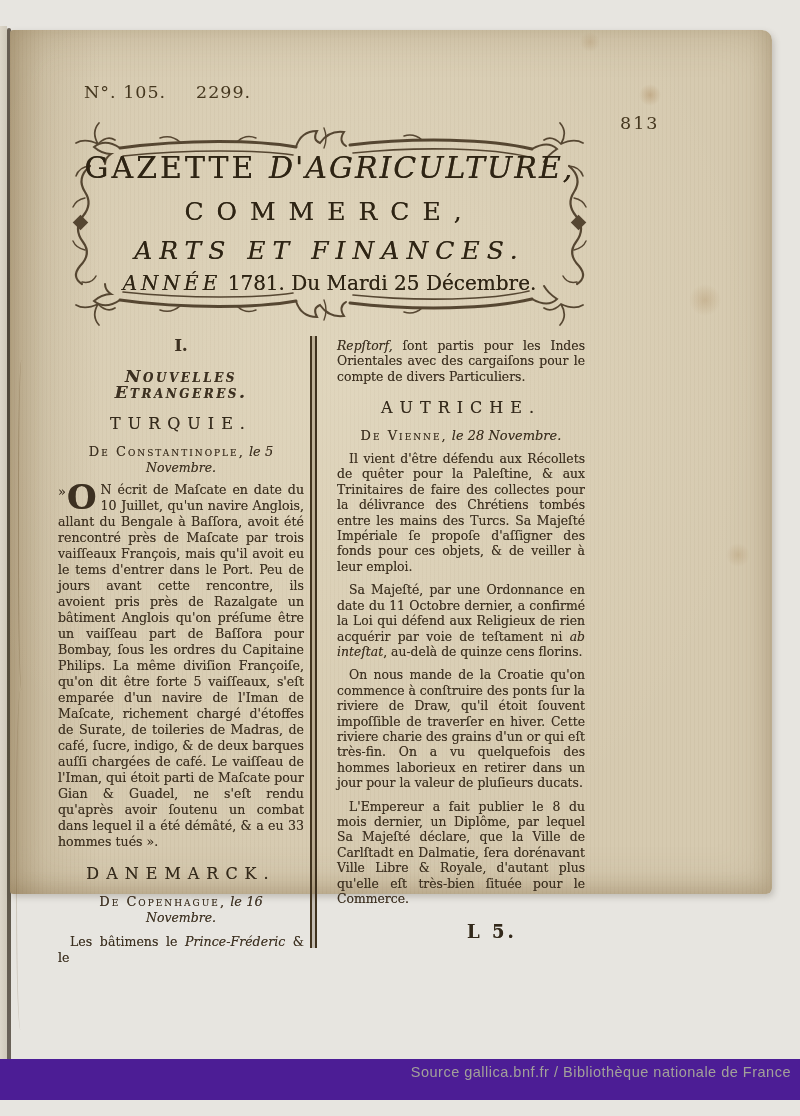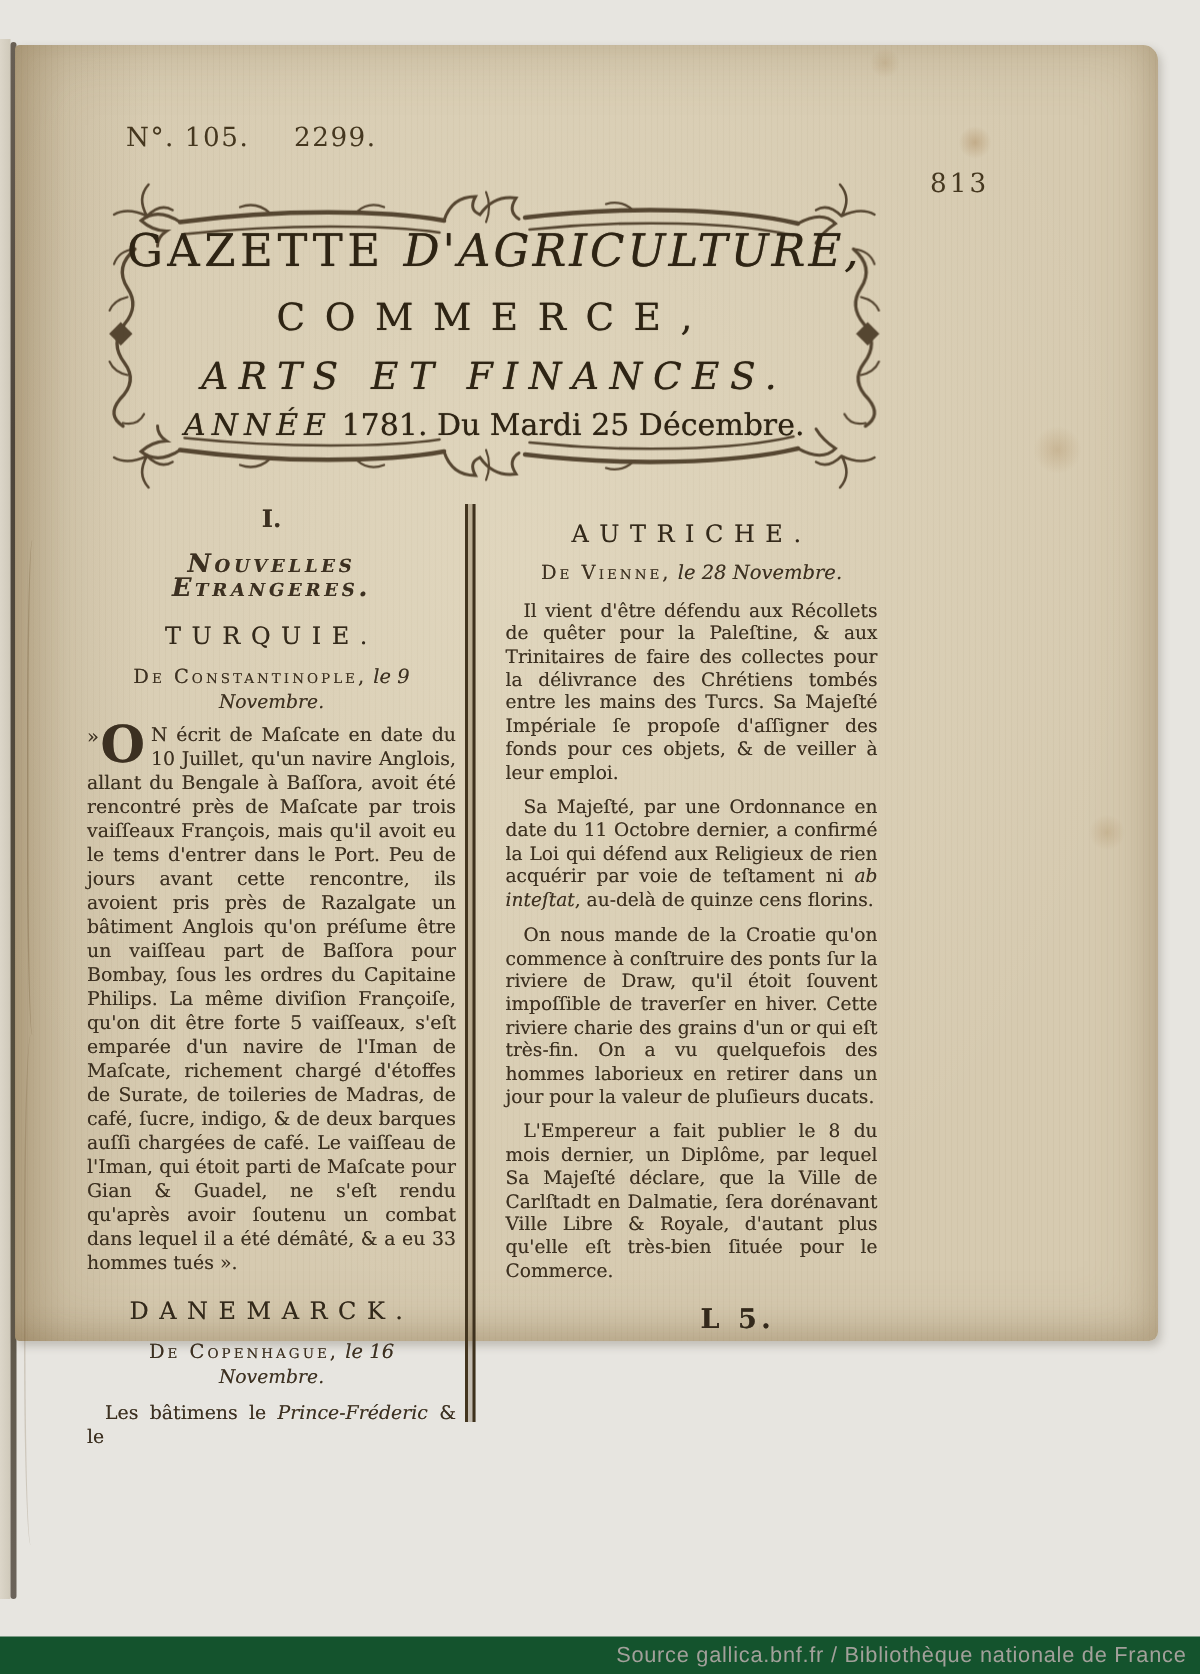--- a/index.html
+++ b/index.html
@@ -81,21 +81,21 @@
   .body-p{text-align:justify;margin:8px 0 0;text-indent:12px;}
   .body-p.flush{text-indent:0;margin-top:6px;}
   .cont{margin-top:4px;}
   .it{font-style:italic;}
   .qmark{float:left;font-size:13px;line-height:15px;margin:2px 1px 0 0;}
   .dropcap{float:left;font-size:34px;line-height:27px;font-weight:bold;margin:2px 4px 0 0;}
   .signature{font-size:18px;margin:18px 0 0 130px;letter-spacing:3px;font-weight:bold;color:#33291b;}
 
   
   .footer-bar{
-    position:absolute;left:0;bottom:0;width:100%;height:25px;background:#14532d;
+    position:absolute;left:0;bottom:16px;width:100%;height:41px;background:#4c1d95;
     font-family:"Liberation Sans","DejaVu Sans",sans-serif;
   }
   .footer-text{
     position:absolute;right:9px;top:0;line-height:27px;font-size:14.5px;
     color:#a2a09a;letter-spacing:0.5px;
   }
 </style>
 </head>
 <body>
 
@@ -147,33 +147,34 @@
     <div class="mh-line mh4"><span class="annee">ANNÉE</span><span> 1781. Du Mardi 25 Décembre.</span></div>
   </div>
 
   <div class="divider"></div>
 
   <div class="col col-left">
     <p class="section-number">I.</p>
     <p class="section-title">Nouvelles Etrangeres.</p>
 
     <p class="country-heading">TURQUIE.</p>
-    <p class="dateline"><span class="place">De Constantinople,</span><span class="date"> le 9</span></p>
+    <p class="dateline"><span class="place">De Constantinople,</span><span class="date"> le 5</span></p>
     <p class="dateline-l2">Novembre.</p>
 
     <p class="body-p flush"><span class="qmark">»</span><span class="dropcap">O</span><span>N écrit de Maſcate en date du 10 Juillet, qu'un navire Anglois, allant du Bengale à Baſſora, avoit été rencontré près de Maſcate par trois vaiſſeaux François, mais qu'il avoit eu le tems d'entrer dans le Port. Peu de jours avant cette rencontre, ils avoient pris près de Razalgate un bâtiment Anglois qu'on préſume être un vaiſſeau part de Baſſora pour Bombay, ſous les ordres du Capitaine Philips. La même diviſion Françoiſe, qu'on dit être forte 5 vaiſſeaux, s'eſt emparée d'un navire de l'Iman de Maſcate, richement chargé d'étoffes de Surate, de toileries de Madras, de café, ſucre, indigo, &amp; de deux barques auſſi chargées de café. Le vaiſſeau de l'Iman, qui étoit parti de Maſcate pour Gian &amp; Guadel, ne s'eſt rendu qu'après avoir ſoutenu un combat dans lequel il a été démâté, &amp; a eu 33 hommes tués ».</span></p>
 
     <p class="country-heading">DANEMARCK.</p>
     <p class="dateline"><span class="place">De Copenhague,</span><span class="date"> le 16</span></p>
     <p class="dateline-l2">Novembre.</p>
 
     <p class="body-p"><span>Les bâtimens le </span><span class="it">Prince-Fréderic</span><span> &amp; le</span></p>
   </div>
 
   <div class="col col-right">
+    <p class="body-p flush cont"><span class="it">Repſtorf,</span><span> ſont partis pour les Indes Orientales avec des cargaiſons pour le compte de divers Particuliers.</span></p>
 
     <p class="country-heading">AUTRICHE.</p>
     <p class="dateline"><span class="place">De Vienne,</span><span class="date"> le 28 Novembre.</span></p>
 
     <p class="body-p"><span>Il vient d'être défendu aux Récollets de quêter pour la Paleſtine, &amp; aux Trinitaires de faire des collectes pour la délivrance des Chrétiens tombés entre les mains des Turcs. Sa Majeſté Impériale ſe propoſe d'aſſigner des fonds pour ces objets, &amp; de veiller à leur emploi.</span></p>
     <p class="body-p"><span>Sa Majeſté, par une Ordonnance en date du 11 Octobre dernier, a confirmé la Loi qui défend aux Religieux de rien acquérir par voie de teſtament ni </span><span class="it">ab inteſtat</span><span>, au-delà de quinze cens florins.</span></p>
     <p class="body-p"><span>On nous mande de la Croatie qu'on commence à conſtruire des ponts ſur la riviere de Draw, qu'il étoit ſouvent impoſſible de traverſer en hiver. Cette riviere charie des grains d'un or qui eſt très-fin. On a vu quelquefois des hommes laborieux en retirer dans un jour pour la valeur de pluſieurs ducats.</span></p>
     <p class="body-p"><span>L'Empereur a fait publier le 8 du mois dernier, un Diplôme, par lequel Sa Majeſté déclare, que la Ville de Carlſtadt en Dalmatie, ſera dorénavant Ville Libre &amp; Royale, d'autant plus qu'elle eſt très-bien ſituée pour le Commerce.</span></p>
 
     <p class="signature">L 5.</p>

